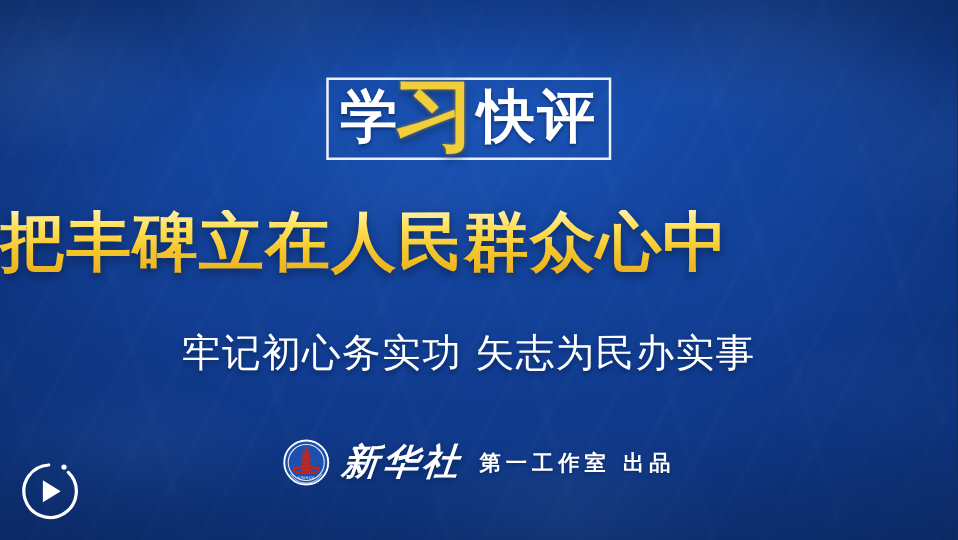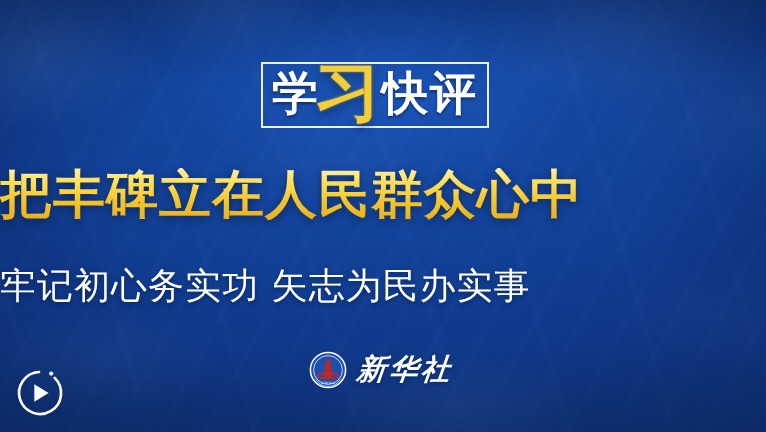--- a/index.html
+++ b/index.html
@@ -144,24 +144,24 @@
     color: transparent;
     -webkit-text-fill-color: transparent;
     filter: drop-shadow(0 3px 4px rgba(6,22,58,.62));
   }
 
   
   .subtitle {
     position: absolute;
     left: 0; right: 16px;
     top: 262px;
-    text-align: left;
+    text-align: center;
     font-family: "DejaVu Sans", "Liberation Sans", sans-serif;
     font-weight: 400;
-    font-size: 36px;
+    font-size: 31px;
     letter-spacing: 1px;
     color: #ffffff;
     white-space: nowrap;
     text-shadow: 0 2px 4px rgba(6,22,58,.55);
   }
 
   
   .credit {
     position: absolute;
     left: 0; right: 0;
@@ -256,20 +256,21 @@
           <rect x="8.2" y="24.2" width="2.1" height="2.0"></rect>
           <rect x="27.6" y="24.2" width="2.1" height="2.0"></rect>
           <rect x="10.6" y="26.1" width="16.8" height="2.0"></rect>
         </g>
         <path d="M6.6 28.4 A14.4 14.4 0 0 0 31.4 28.4" fill="none" stroke="#ffffff" stroke-width="0.8" opacity=".8"></path>
         <text x="19" y="32.6" text-anchor="middle" font-family="DejaVu Sans, sans-serif" font-size="3.1" fill="#eaf1ff" letter-spacing="0.35">XINHUA</text>
       </svg>
     </div>
 
     <div class="brand-script">新华社</div>
+    <div class="studio">第一工作室 出品</div>
   </div>
 
   <div class="player-btn" title="play">
     <svg width="58" height="58" viewBox="0 0 58 58" aria-hidden="true">
 
       <path d="M44.7 13.9 A21 21 0 1 1 29 8" fill="none" stroke="#ffffff" stroke-width="2.6" stroke-linecap="round"></path>
 
       <circle cx="41.2" cy="9.6" r="2.1" fill="#ffffff"></circle>
 
       <path d="M24.3 20.2 L38.6 29 L24.3 37.8 Z" fill="#ffffff"></path>

